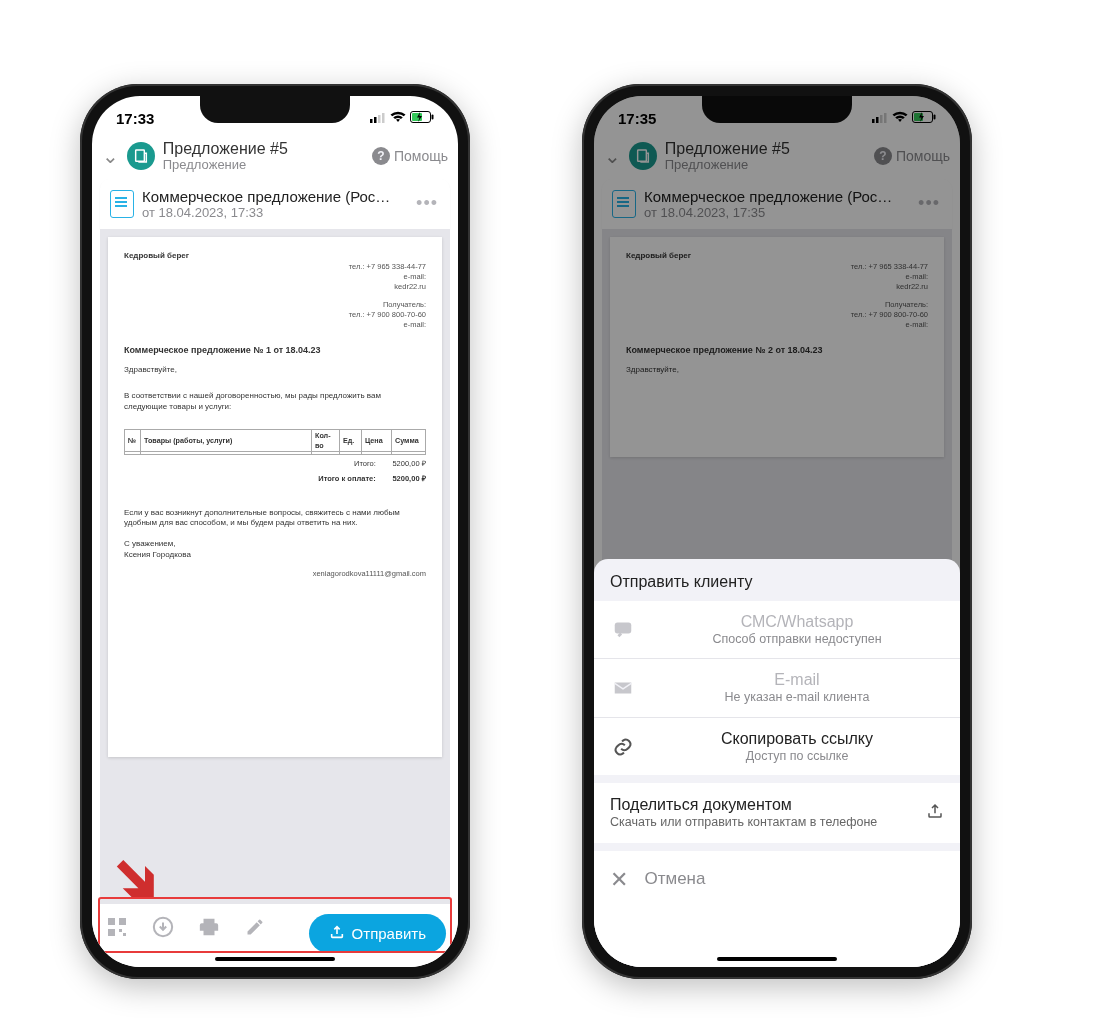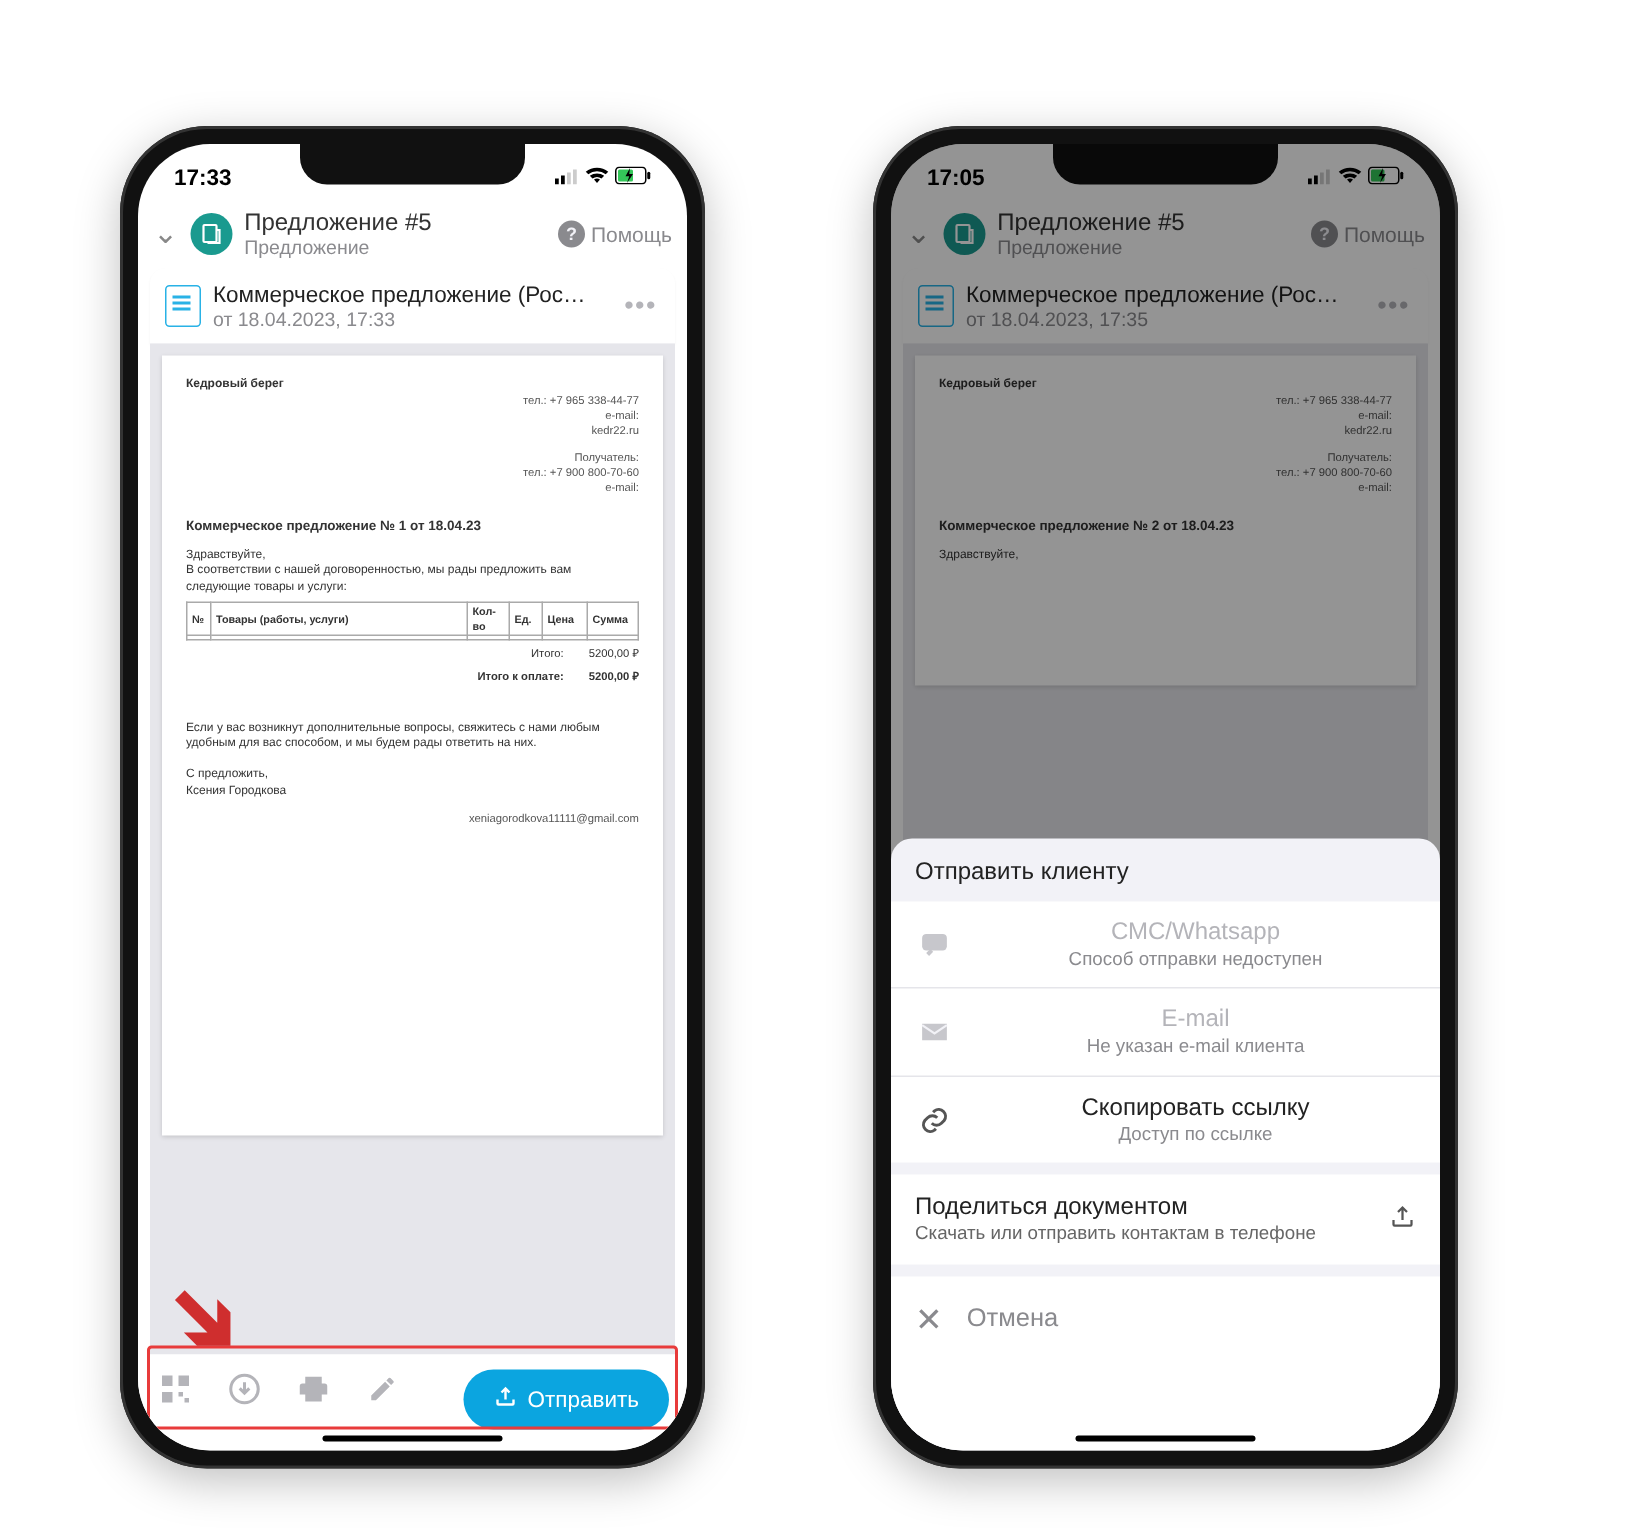--- a/index.html
+++ b/index.html
@@ -212,21 +212,21 @@
       <div class="paper">
         <div style="font-weight:600">Кедровый берег</div>
         <div class="paper-small">тел.: +7 965 338-44-77</div>
         <div class="paper-small">e-mail:</div>
         <div class="paper-small">kedr22.ru</div>
         <div class="paper-small" style="margin-top:8px">Получатель:</div>
         <div class="paper-small" style="margin-left:28px">тел.: +7 900 800-70-60</div>
         <div class="paper-small" style="margin-left:28px">e-mail:</div>
         <div class="paper-title">Коммерческое предложение № 1 от 18.04.23</div>
         <div>Здравствуйте,</div>
-        <div style="margin:0 0">В соответствии с нашей договоренностью, мы рады предложить вам следующие товары и услуги:</div>
+        <div style="margin:16px 0">В соответствии с нашей договоренностью, мы рады предложить вам следующие товары и услуги:</div>
         <table class="tbl">
           <tbody>
               <tr>
             <th style="width:16px">№</th>
             <th>Товары (работы, услуги)</th>
             <th style="width:28px">Кол-во</th>
             <th style="width:22px">Ед.</th>
             <th style="width:30px">Цена</th>
             <th style="width:34px">Сумма</th>
           </tr>
@@ -236,21 +236,21 @@
                 <td> </td>
                 <td> </td>
                 <td> </td>
                 <td> </td>
               </tr>
         </tbody>
           </table>
         <div class="totr"><span>Итого:</span>&nbsp;&nbsp;&nbsp;&nbsp;&nbsp;&nbsp;&nbsp;&nbsp;<span>5200,00 ₽</span></div>
         <div class="totr"><b><span>Итого к оплате:</span></b>&nbsp;&nbsp;&nbsp;&nbsp;&nbsp;&nbsp;&nbsp;&nbsp;<b><span>5200,00 ₽</span></b></div>
         <div style="margin-top:24px">Если у вас возникнут дополнительные вопросы, свяжитесь с нами любым удобным для вас способом, и мы будем рады ответить на них.</div>
-        <div style="margin-top:10px">С предложить,</div>
+        <div style="margin-top:10px">С уважением,</div>
         <div>Ксения Городкова</div>
         <div class="paper-small" style="margin-top:8px">xeniagorodkova11111@gmail.com</div>
       </div>
     </div>
 
     <div class="bottom-bar">
       <span class="tool-icon">
         <svg width="20" height="20" viewBox="0 0 20 20" fill="#b4b4b9">
             <rect x="1" y="1" width="7" height="7"></rect>
             <rect x="12" y="1" width="7" height="7"></rect>
@@ -290,21 +290,21 @@
     <div class="highlight-box" style="left:6px; right:6px; bottom:14px; height:56px;"></div>
     <div class="arrow" style="left:20px; bottom:52px;">➔</div>
   </div>
 </div>
 
 <div class="phone phone-right">
   <div class="screen">
     <div class="notch"></div>
 
     <div class="status-bar">
-      <span>17:05</span>
+      <span>17:35</span>
       <span class="status-icons">
         <span>
           <svg width="16" height="11" viewBox="0 0 16 11">
               <rect x="0" y="7" width="2.5" height="4" fill="#000"></rect>
               <rect x="4" y="5" width="2.5" height="6" fill="#000"></rect>
               <rect x="8" y="3" width="2.5" height="8" fill="#ccc"></rect>
               <rect x="12" y="1" width="2.5" height="10" fill="#ccc"></rect>
             </svg>
         </span>
         <span>

